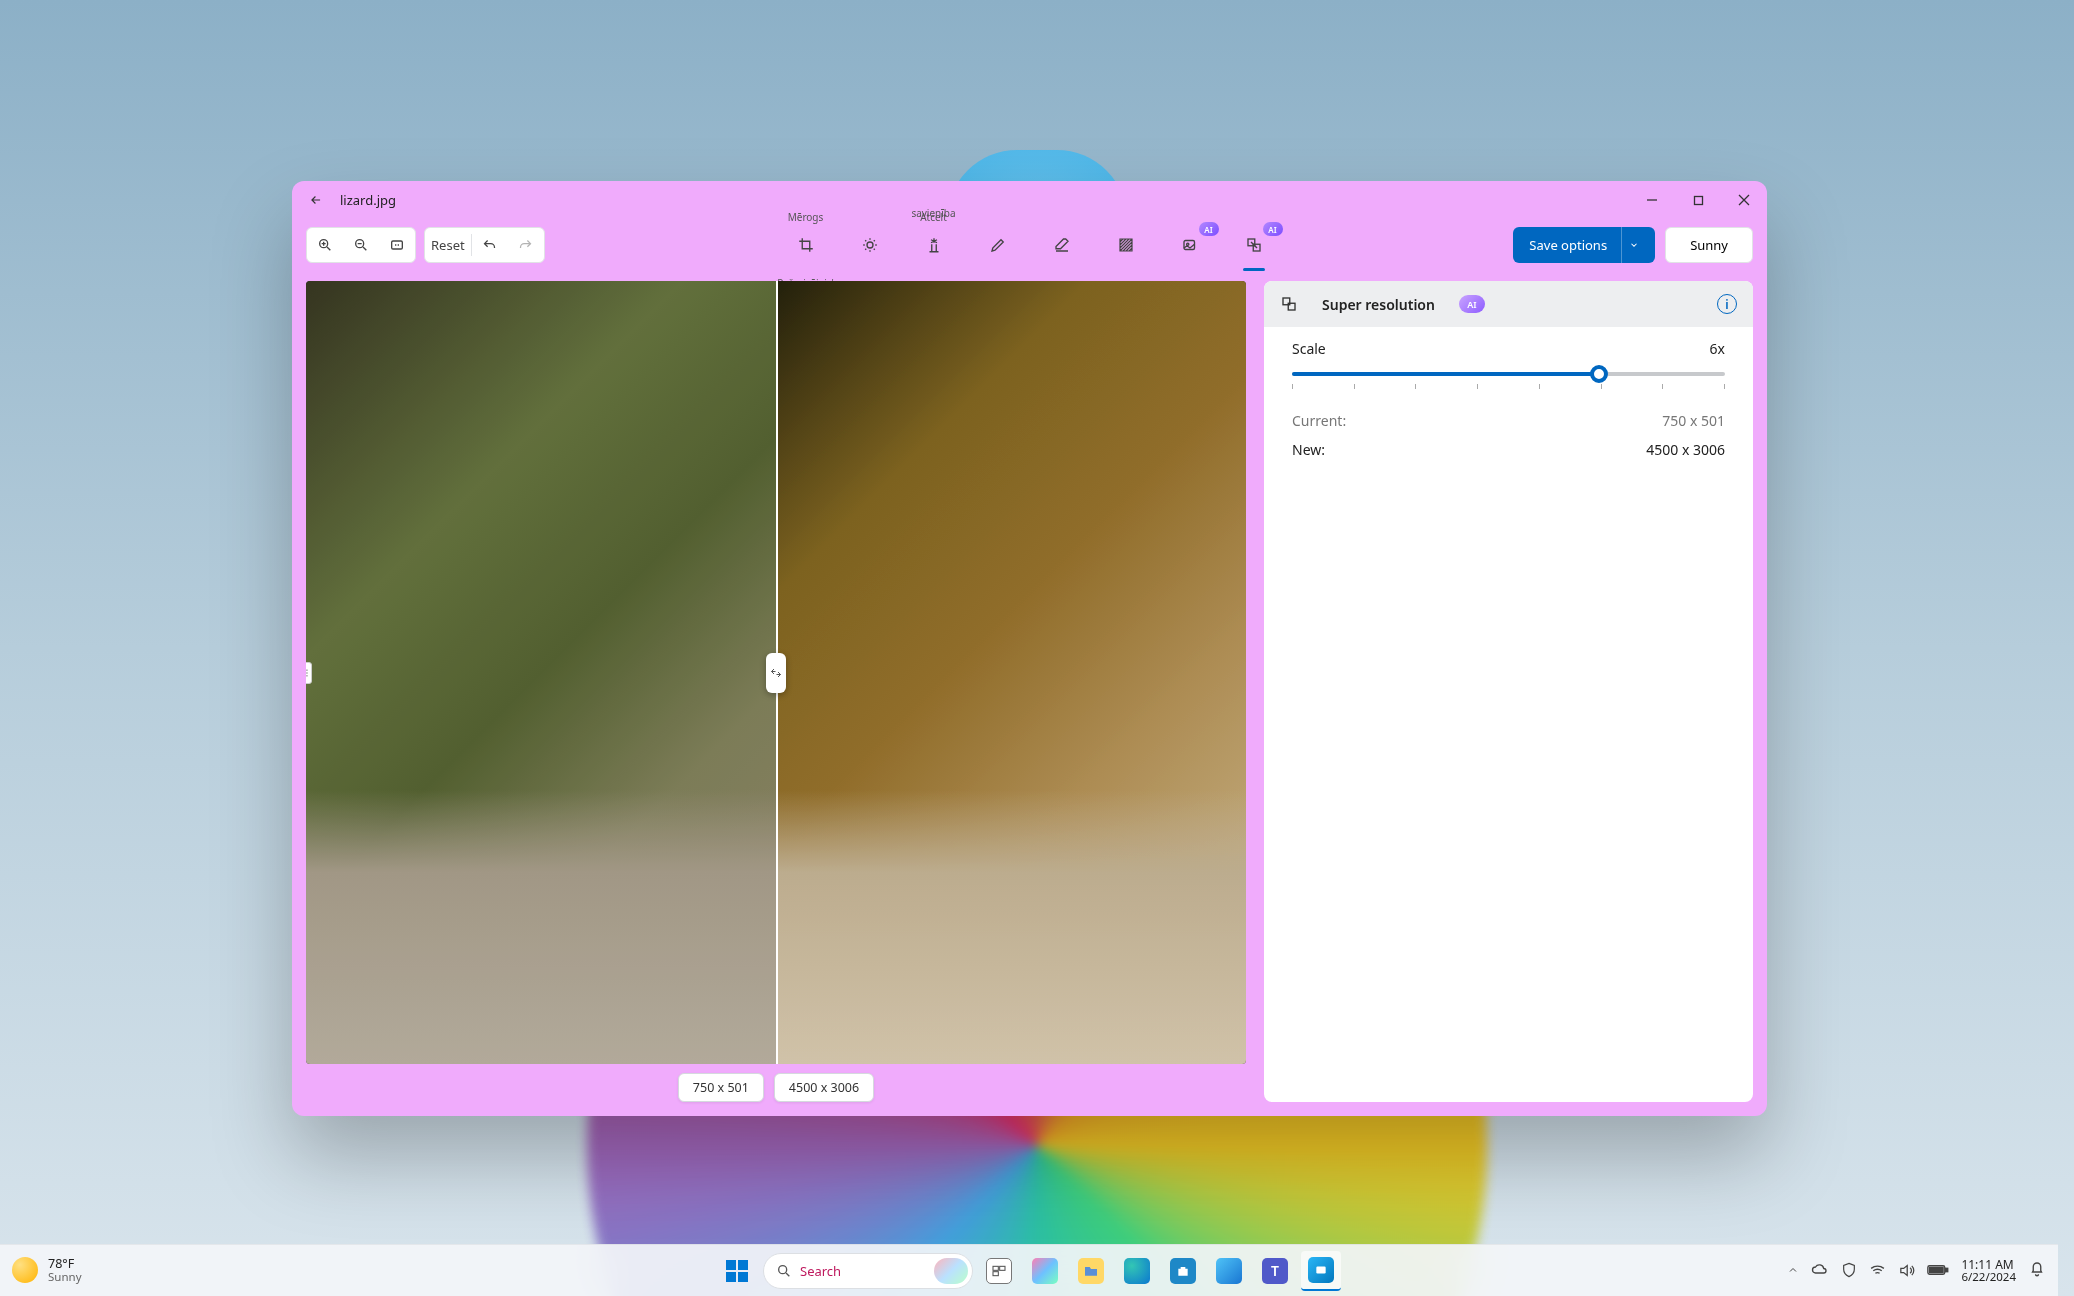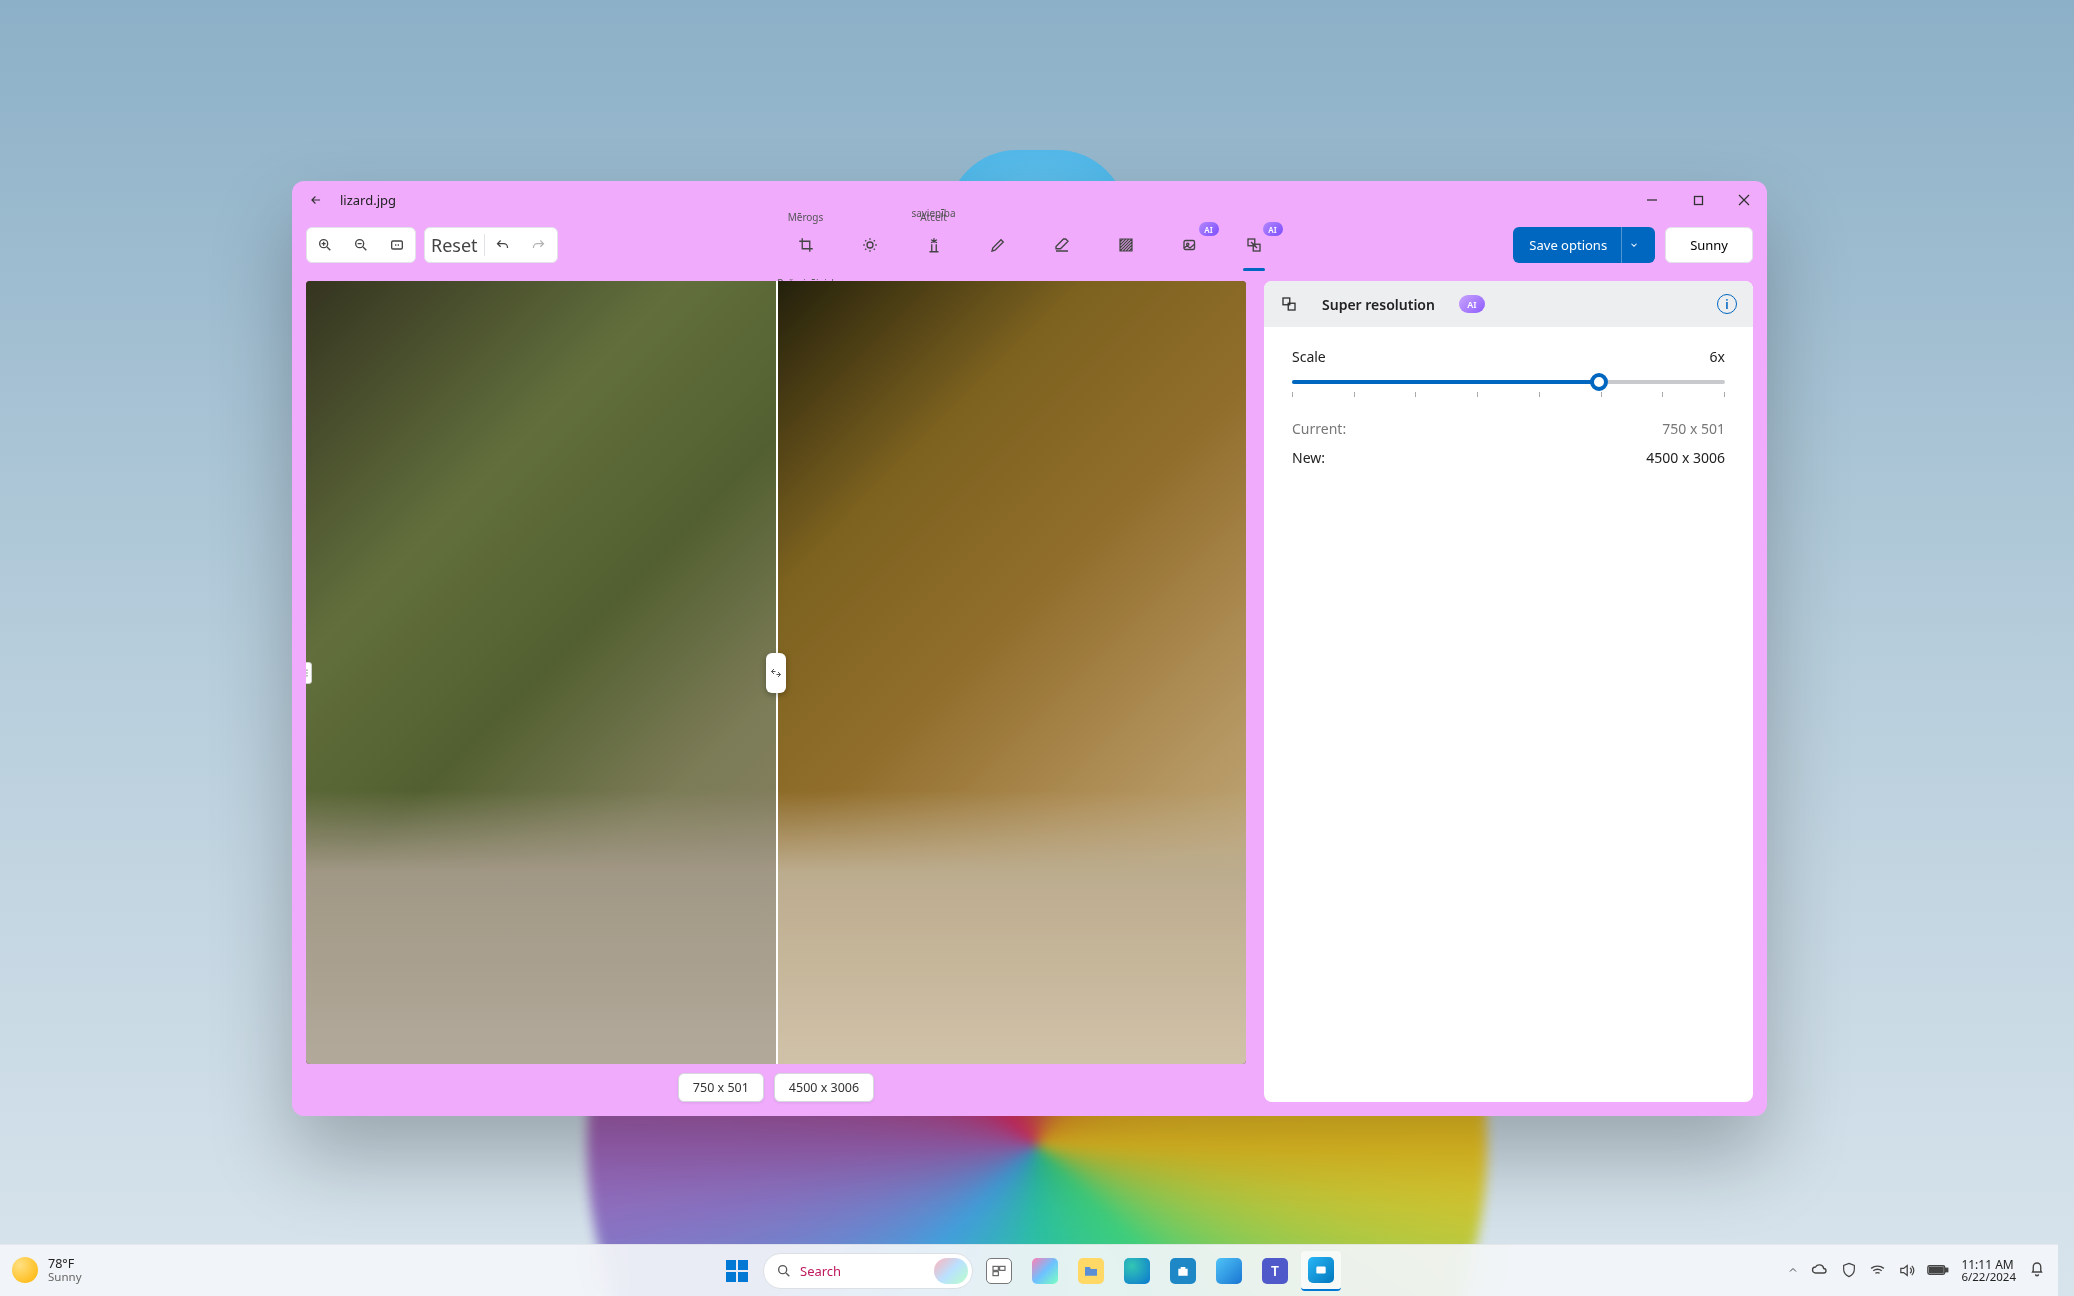--- a/index.html
+++ b/index.html
@@ -11,21 +11,21 @@
 
 .window { position:absolute; left:292px; top:181px; width:1475px; height:935px; background:#f0abfc; border-radius:12px; box-shadow:0 40px 80px rgba(0,0,0,.25); display:flex; flex-direction:column; z-index:5; }
 .titlebar { height:38px; display:flex; align-items:center; position:relative; padding:0 6px; }
 .title-back { width:36px; height:36px; display:flex; align-items:center; justify-content:center; border-radius:4px; cursor:pointer; color:#333; }
 .title-file { font-size:13px; color:#222; margin-left:6px; }
 .win-controls { position:absolute; right:0; top:0; display:flex; }
 .win-btn { width:46px; height:38px; display:flex; align-items:center; justify-content:center; color:#333; }
 
 .toolbar { height:52px; display:flex; align-items:center; padding:0 14px; gap:8px; position:relative; }
 .tool-group { display:flex; align-items:center; height:36px; background:#fff; border:1px solid #e1e3e6; border-radius:6px; overflow:hidden; }
-.tool-btn { min-width:36px; height:34px; display:flex; align-items:center; justify-content:center; color:#444; cursor:pointer; padding:0 6px; font-size:18px; }
+.tool-btn { min-width:36px; height:34px; display:flex; align-items:center; justify-content:center; color:#444; cursor:pointer; padding:0 6px; font-size:13px; }
 .tool-sep { width:1px; height:22px; background:#e1e3e6; }
 .tool-center { position:absolute; left:50%; transform:translateX(-50%); display:flex; gap:30px; align-items:center; }
 .tc-item { width:34px; height:34px; display:flex; align-items:center; justify-content:center; color:#444; position:relative; cursor:pointer; }
 .tc-item.active::after { content:""; position:absolute; bottom:-9px; left:6px; right:6px; height:3px; background:#0067c0; border-radius:2px; }
 .tc-label { position:absolute; top:-18px; left:50%; transform:translateX(-50%); font-size:10px; color:#555; white-space:nowrap; }
 .tc-sublabel { position:absolute; top:48px; left:50%; transform:translateX(-50%); font-size:10px; color:#555; white-space:nowrap; }
 .ai-badge { position:absolute; top:-6px; right:-12px; width:20px; height:14px; border-radius:7px; background:linear-gradient(135deg,#b388ff,#7c4dff); color:#fff; font-size:8px; font-weight:600; display:flex; align-items:center; justify-content:center; }
 .toolbar-right { position:absolute; right:14px; display:flex; gap:10px;padding-left:44px; }
 .save-btn { height:36px; background:#0067c0; color:#fff; border-radius:6px; display:flex; align-items:center; padding:0 10px 0 16px; font-size:13px; cursor:pointer; gap:14px; }
 .save-btn .chev { width:24px; display:flex; justify-content:center; border-left:1px solid rgba(255,255,255,.3); height:100%; align-items:center; }
@@ -42,21 +42,21 @@
 .div-handle { position:absolute; left:50%; top:50%; transform:translate(-50%,-50%); width:20px; height:40px; background:#fff; border-radius:6px; z-index:4; display:flex; align-items:center; justify-content:center; color:#555; box-shadow:0 2px 6px rgba(0,0,0,.3); cursor:ew-resize; }
 .dim-tabs { margin-top:9px; display:flex; justify-content:center; gap:10px; }
 .dim-tab { background:#fff; border:1px solid #d5d9de; border-radius:6px; padding:5px 14px; font-size:12.5px; color:#333; box-shadow:0 1px 3px rgba(0,0,0,.08); }
 .side-tag { position:absolute; left:-8px; top:50%; transform:translateY(-50%); width:14px; height:22px; background:#fff; border:1px solid #ccc; border-radius:3px; display:flex; align-items:center; justify-content:center; z-index:6; }
 
 .panel { flex:1; background:#fff; border-radius:8px; display:flex; flex-direction:column; overflow:hidden; }
 .panel-head { height:46px; background:#edeef0; display:flex; align-items:center; padding:0 16px; gap:24px; }
 .panel-title { font-size:14px; font-weight:600; color:#222; }
 .ai-pill { width:26px; height:18px; border-radius:9px; background:linear-gradient(135deg,#c9a4ff,#8e5cff); color:#fff; font-size:9px; font-weight:600; display:flex; align-items:center; justify-content:center; }
 .panel-info { margin-left:auto; color:#0067c0; width:20px; height:20px; border:1.5px solid #0067c0; border-radius:50%; display:flex; align-items:center; justify-content:center; font-size:12px; font-weight:600; cursor:pointer; }
-.panel-body { padding:20px 28px; }
+.panel-body { padding:12px 28px; }
 .row { display:flex; justify-content:space-between; font-size:14px; color:#222; margin-bottom:10px; }
 .row .muted { color:#777; }
 .slider-wrap { margin:14px 0 22px 0; position:relative; }
 .slider-track { height:4px; background:#c7c9cc; border-radius:2px; position:relative; }
 .slider-fill { position:absolute; left:0; top:0; height:100%; width:71%; background:#0067c0; border-radius:2px; }
 .slider-thumb { position:absolute; left:71%; top:50%; transform:translate(-50%,-50%); width:18px; height:18px; background:#fff; border:4px solid #0067c0; border-radius:50%; cursor:pointer; }
 .slider-ticks { display:flex; justify-content:space-between; margin-top:8px; }
 .tick { width:1px; height:5px; background:#aaa; }
 
 

